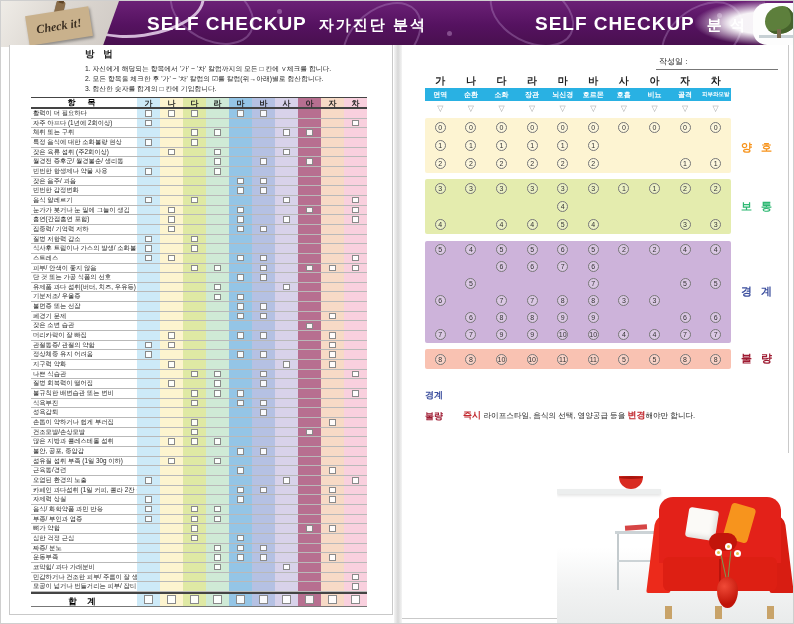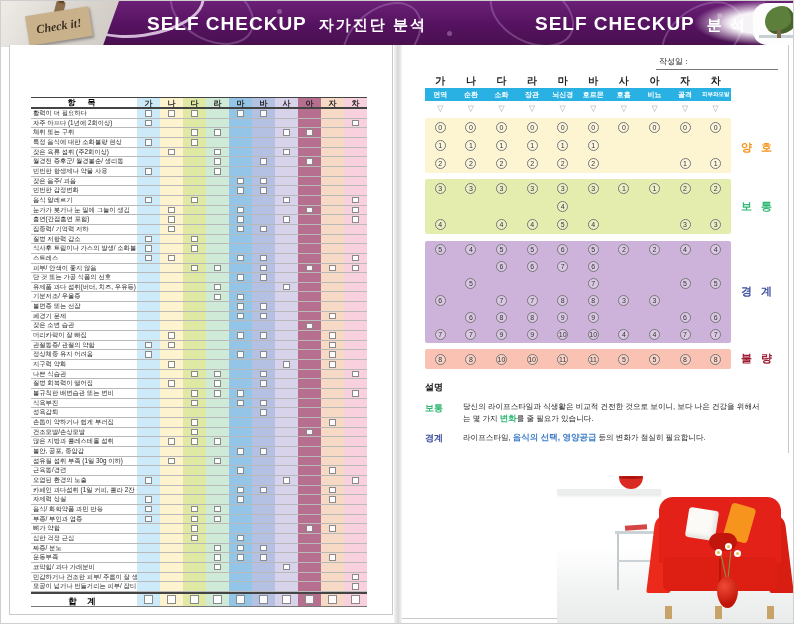--- a/index.html
+++ b/index.html
@@ -160,20 +160,26 @@
     <div class="pin"></div>
     <div class="note">
       <span>Check it!</span>
     </div>
   </div>
 
   <div class="pframe" style="left:8px;top:44px;width:384px;height:570px"></div>
   <div class="pframe" style="left:400px;top:44px;width:388px;height:574px"></div>
   <div class="gutter"></div>
 
+  <div class="method">
+    <h3>방 법</h3>
+    <div>1. 자신에게 해당되는 항목에서 '가' ~ '차' 칼럼까지의 모든 □ 칸에 ∨체크를 합니다.</div>
+    <div>2. 모든 항목을 체크한 후 '가' ~ '차' 칼럼의 ☑를 칼럼(위→아래)별로 합산합니다.</div>
+    <div>3. 합산한 숫자를 합계의 □ 칸에 기입합니다.</div>
+  </div>
 
   <div class="ltable">
     <div class="lheader" id="lheader">
       <span class="litem-h">항 목</span>
     <span class="lc" style="background: rgb(205, 234, 248);">가</span>
         <span class="lc" style="background: rgb(253, 244, 207);">나</span>
         <span class="lc" style="background: rgb(223, 233, 164);">다</span>
         <span class="lc" style="background: rgb(207, 234, 214);">라</span>
         <span class="lc" style="background: rgb(148, 197, 230);">마</span>
         <span class="lc" style="background: rgb(181, 193, 227);">바</span>
@@ -1571,26 +1577,24 @@
     </div>
     <div class="stem" style="left:166px;top:100px;transform:rotate(-12deg)"></div>
     <div class="stem" style="left:172px;top:98px;transform:rotate(6deg)"></div>
     <div class="flower" style="left:158px;top:96px"></div>
     <div class="flower" style="left:168px;top:90px"></div>
     <div class="flower" style="left:177px;top:97px"></div>
     <div class="vase"></div>
   </div>
 
   <div class="legend">
-    <h3>설명</h3>
     <div id="legend-body">
         <div class="leg">
-          <span class="leg-label" style="color: rgb(46, 184, 115);">보통</span>
-          <span class="leg-text"><span>당신의 라이프스타일과 식생활은 비교적 건전한 것으로 보이니, 보다 나은 건강을 위해서는 몇 가지 </span><span class="em-green">변화</span><span>를 줄 필요가 있습니다.</span></span>
+          <span class="leg-label" style="color: rgb(60, 79, 158);">경계</span>
         </div>
         <div class="leg">
-          <span class="leg-label" style="color: rgb(60, 79, 158);">경계</span>
-          <span class="leg-text"><span>라이프스타일, </span><span class="em-blue">음식의 선택, 영양공급</span><span> 등의 변화가 절실히 필요합니다.</span></span>
+          <span class="leg-label" style="color: rgb(158, 27, 50);">불량</span>
+          <span class="leg-text"><span class="em-red">즉시 </span><span>라이프스타일, 음식의 선택, 영양공급 등을 </span><span class="em-red">변경</span><span>해야만 합니다.</span></span>
         </div>
       </div>
   </div>
 
 </div>
 
 </body></html>

